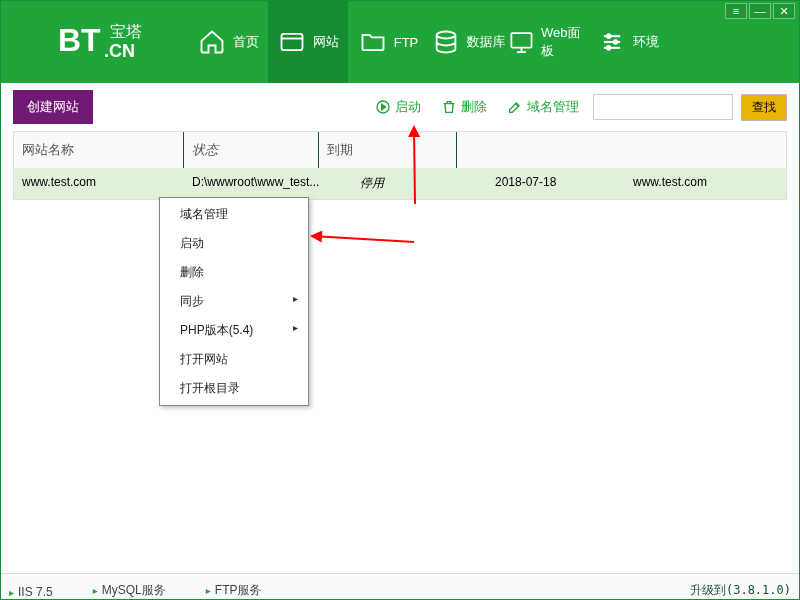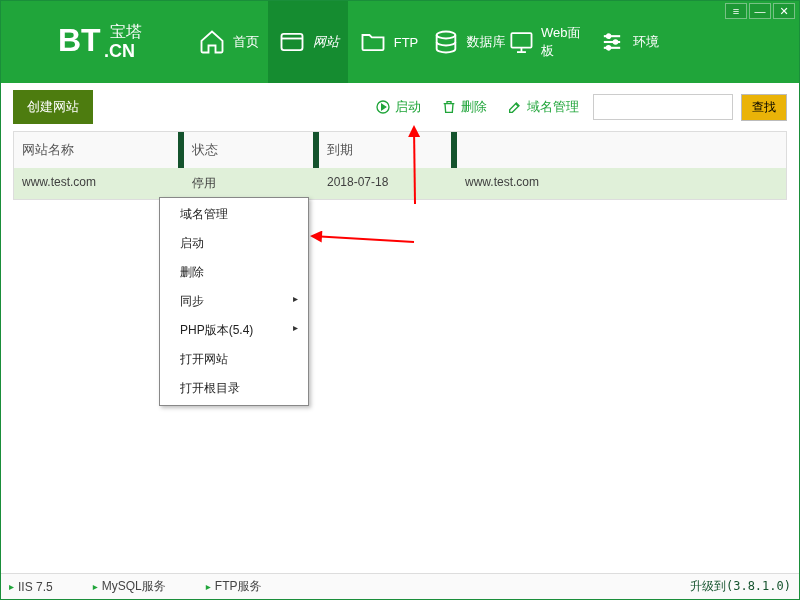--- a/index.html
+++ b/index.html
@@ -4,59 +4,59 @@
 <style>
 * { margin:0; padding:0; box-sizing:border-box; font-family:"Microsoft YaHei",Arial,sans-serif; }
 body { width:800px; height:600px; background:#fff; border:1px solid #1a8e3a; position:relative; overflow:hidden; font-size:12px; }
 
 
 .header { background:#20a53a; height:82px; display:flex; align-items:stretch; position:relative; }
 .logo { width:145px; display:flex; align-items:center; justify-content:center;margin-left:42px; }
 .logo svg text { fill:#fff; }
 .nav { display:flex; }
 .nav-item { width:80px; display:flex; align-items:center; justify-content:center; color:#fff; cursor:pointer; gap:6px; }
-.nav-item.active { background:#158c30;font-style:italic; }
+.nav-item.active { background:#158c30; }
 .nav-item .lab { font-size:13px; }
 .nav-item svg { width:30px; height:28px; }
 
 
 .winctrls { position:absolute; top:2px; right:4px; display:flex; gap:2px; }
 .winbtn { width:22px; height:16px; display:flex; align-items:center; justify-content:center; color:#fff; cursor:pointer; border:1px solid rgba(255,255,255,0.4); background:rgba(0,0,0,0.08); font-size:11px; }
 
 
 .toolbar { height:48px; display:flex; align-items:center; padding:0 12px; gap:8px; }
-.btn-primary { background:#4d7c0f; color:#fff; border:none; padding:8px 14px; font-size:13px; cursor:pointer; }
+.btn-primary { background:#701a75; color:#fff; border:none; padding:8px 14px; font-size:13px; cursor:pointer; }
 .spacer { flex:1; }
 .tool-link { display:flex; align-items:center; gap:4px; color:#20a53a; cursor:pointer; font-size:13px; padding:0 6px; }
 .tool-link svg { width:16px; height:16px; }
 .search-input { width:140px; height:26px; border:1px solid #ccc; padding:0 6px; background:#fff; }
 .btn-find { background:#eab308; border:1px solid #bbb; padding:4px 10px; cursor:pointer; font-size:12px; }
 
 
 .table { width:calc(100% - 24px); margin:0 12px; border:1px solid #ddd; }
 .thead { display:flex; background:#f9f9f9; font-size:13px; color:#555; }
-.thead > div { padding:9px 8px; border-right:6px solid #14532d; }
+.thead > div { padding:9px 8px; border-right:1px solid #14532d; }
 .col-name { width:170px; }
 .col-path { width:168px; }
-.col-status { width:135px; }
+.col-status { width:135px;font-style:italic; }
 .col-expire { width:138px; }
 .col-note { flex:1; }
-.trow { display:flex; background:#e0f0d9; font-size:12px; color:#404040; font-family:monospace,"Microsoft YaHei"; }
+.trow { display:flex; background:#e0f0d9; font-size:12px; color:#000000; font-family:monospace,"Microsoft YaHei"; }
 .trow > div { padding:7px 8px; white-space:nowrap; overflow:hidden; }
 
 
 .ctxmenu { position:absolute; left:158px; top:196px; width:150px; background:#fff; border:1px solid #888; box-shadow:2px 2px 4px rgba(0,0,0,0.25); padding:2px; z-index:50; }
 .ctxitem { padding:6px 22px 6px 18px; font-size:12px; color:#222; cursor:pointer; position:relative; }
 .ctxitem.has-sub::after { content:"▸"; position:absolute; right:8px; font-size:10px; color:#333; }
 
 
 .arrow { position:absolute; pointer-events:none; z-index:40; }
 
 
-.statusbar { position:absolute; bottom:0; left:0; right:0; height:26px; border-top:1px solid #ddd; background:#fafafa; display:flex; align-items:center; font-size:12px; color:#444; padding:0 8px; gap:40px; }
+.statusbar { position:absolute; bottom:0; left:0; right:0; height:26px; border-top:1px solid #ddd; background:#fafafa; display:flex; align-items:flex-end; font-size:12px; color:#444; padding:0 8px; gap:40px; }
 .status-item { display:flex; align-items:center; gap:4px; }
 .status-item::before { content:"▸"; color:#20a53a; font-size:10px; }
 .status-right { margin-left:auto; color:#14532d; font-family:monospace,"Microsoft YaHei"; }
 </style>
 </head>
 <body>
 
 <div class="header">
   <div class="logo">
     <svg width="120" height="50" viewBox="0 0 120 50">
@@ -148,20 +148,21 @@
 </div>
 
 <div class="table">
   <div class="thead">
     <div class="col-name">网站名称</div>
     <div class="col-status">状态</div>
     <div class="col-expire">到期</div>
   </div>
   <div class="trow">
     <div class="col-name">www.test.com</div>
+    <div class="col-path">D:\wwwroot\www_test...</div>
     <div class="col-status">停用</div>
     <div class="col-expire">2018-07-18</div>
     <div class="col-note">www.test.com</div>
   </div>
 </div>
 
 <div class="ctxmenu">
   <div class="ctxitem">域名管理</div>
   <div class="ctxitem">启动</div>
   <div class="ctxitem">删除</div>

